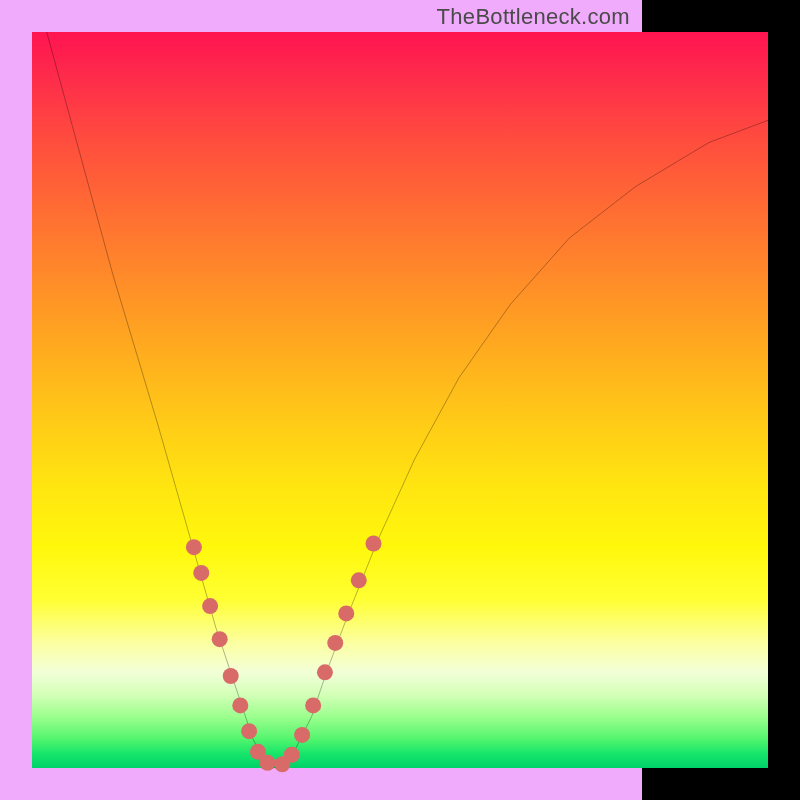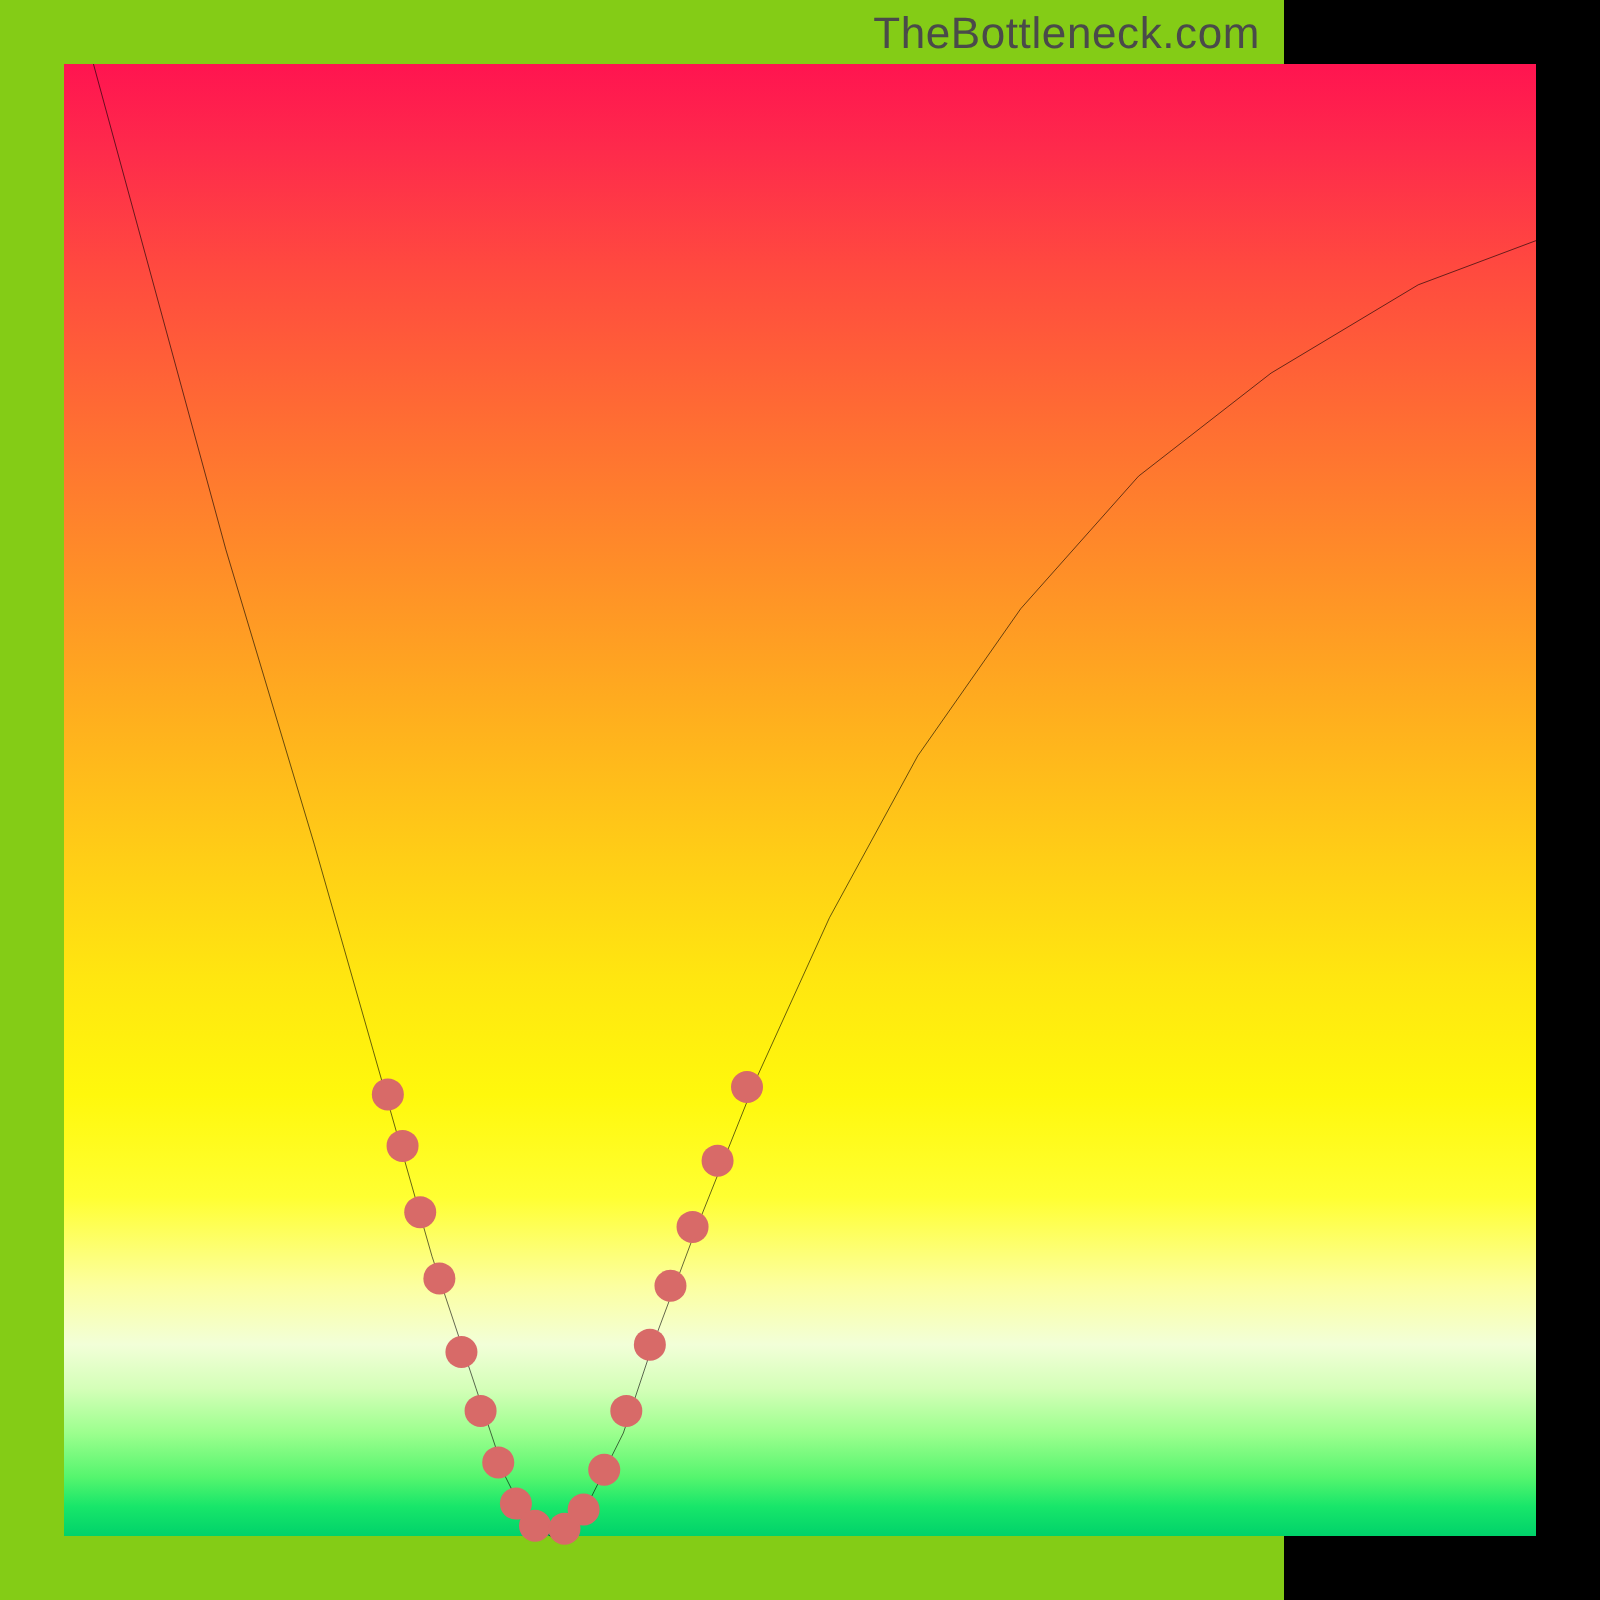--- a/index.html
+++ b/index.html
@@ -8,21 +8,21 @@
     width: 800px;
     height: 800px;
     background: #000;
     overflow: hidden;
     font-family: Arial, Helvetica, sans-serif;
   }
   .frame {
     position: relative;
     width: 642px;
     height: 800px;
-    background: #84cc16;
+    background: #f0abfc;
   }
   .watermark {
     position: absolute;
     top: 4px;
     right: 12px;
     color: #4a4a4a;
     font-size: 22px;
     font-weight: 500;
     letter-spacing: 0.3px;
     z-index: 10;

